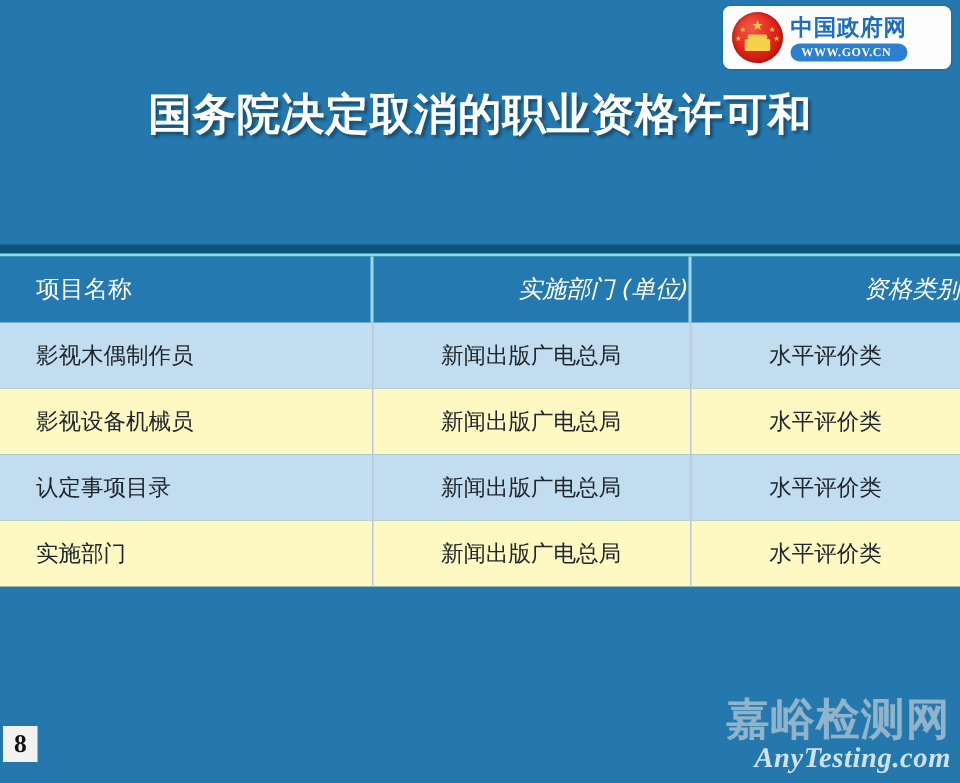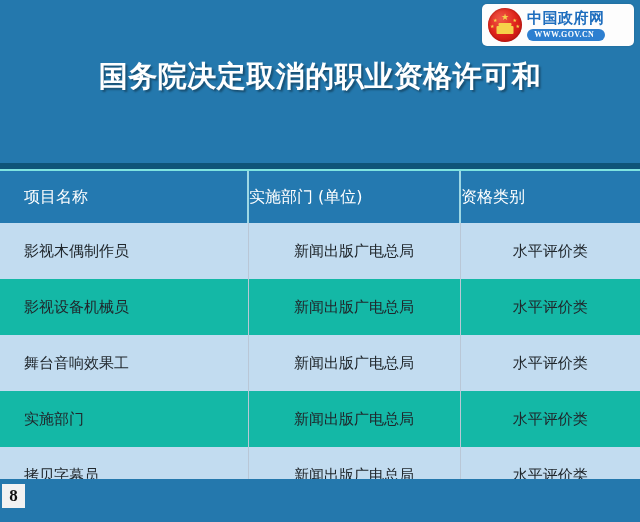--- a/index.html
+++ b/index.html
@@ -161,44 +161,44 @@
   .tbl col.c1 { width: 248px; }
   .tbl col.c2 { width: 212px; }
   .tbl col.c3 { width: 180px; }
 
   .tbl thead th {
     background: #2479b0;
     color: #ffffff;
     font-family: "DejaVu Sans", sans-serif;
     font-size: 16px;
     font-weight: normal;
-    height: 52px;
+    height: 44px;
     padding: 0;
     border-right: 2px solid #9ed8e4;
     box-sizing: border-box;
   }
   .tbl thead th:last-child { border-right: none; margin-top: 48px; }
   .th-c1 { text-align: left; padding-left: 24px !important; }
-  .th-c2, .th-c3 { text-align: left; }
+  .th-c2, .th-c3 { text-align: right; font-style: italic; }
 
   .tbl tbody td {
     font-family: "DejaVu Sans", sans-serif;
     font-size: 15px;
     color: #20272c;
-    height: 56px;
+    height: 44px;
     padding: 4px;
     border-right: 1px solid #b9c7d6;
     box-sizing: border-box;
   }
   .tbl tbody td:last-child { border-right: none; }
   .td-c1 { text-align: left; padding-left: 24px !important; }
   .td-c2, .td-c3 { text-align: center; }
 
   .tbl tbody tr.odd td  { background: #c2dcf0; }
-  .tbl tbody tr.even td { background: #14b8a6; }
+  .tbl tbody tr.even td { background: #fef9c3; }
 
   
   .footer {
     position: absolute;
     left: 0;
     bottom: 0;
     width: 640px;
     height: 43px;
     background: #2478ad;
   }
@@ -294,35 +294,34 @@
         <td class="td-c1">影视木偶制作员</td>
         <td class="td-c2">新闻出版广电总局</td>
         <td class="td-c3">水平评价类</td>
       </tr>
       <tr class="even">
         <td class="td-c1">影视设备机械员</td>
         <td class="td-c2">新闻出版广电总局</td>
         <td class="td-c3">水平评价类</td>
       </tr>
       <tr class="odd">
-        <td class="td-c1">舞台音响效果工</td>
+        <td class="td-c1">认定事项目录</td>
         <td class="td-c2">新闻出版广电总局</td>
         <td class="td-c3">水平评价类</td>
       </tr>
       <tr class="even">
         <td class="td-c1">实施部门</td>
         <td class="td-c2">新闻出版广电总局</td>
         <td class="td-c3">水平评价类</td>
       </tr>
-      <tr class="odd">
-        <td class="td-c1">拷贝字幕员</td>
-        <td class="td-c2">新闻出版广电总局</td>
-        <td class="td-c3">水平评价类</td>
-      </tr>
     </tbody>
   </table>
 
   <div class="footer">
     <div class="page-badge">8</div>
   </div>
 
+  <div class="watermark">
+    <div class="wm-cn">嘉峪检测网</div>
+    <div class="wm-en">AnyTesting.com</div>
+  </div>
 
 </div>
 
 </body></html>

